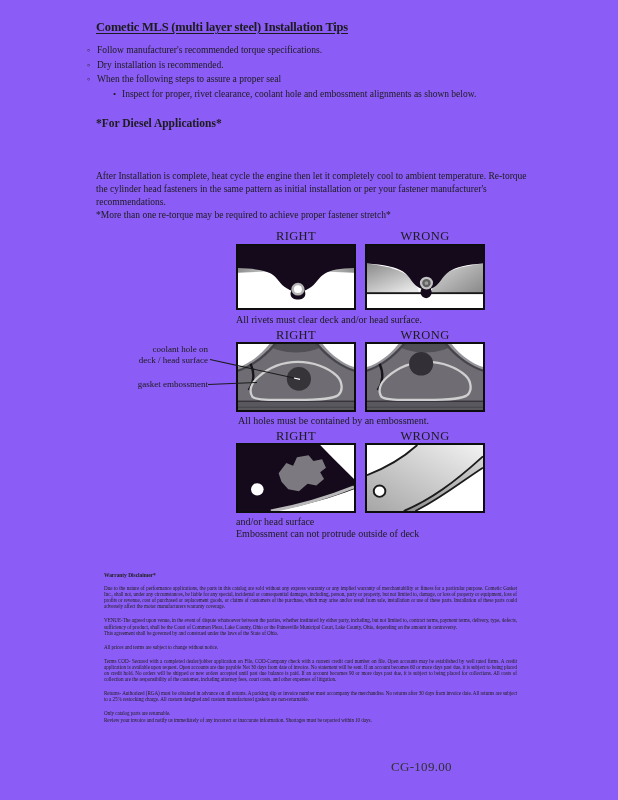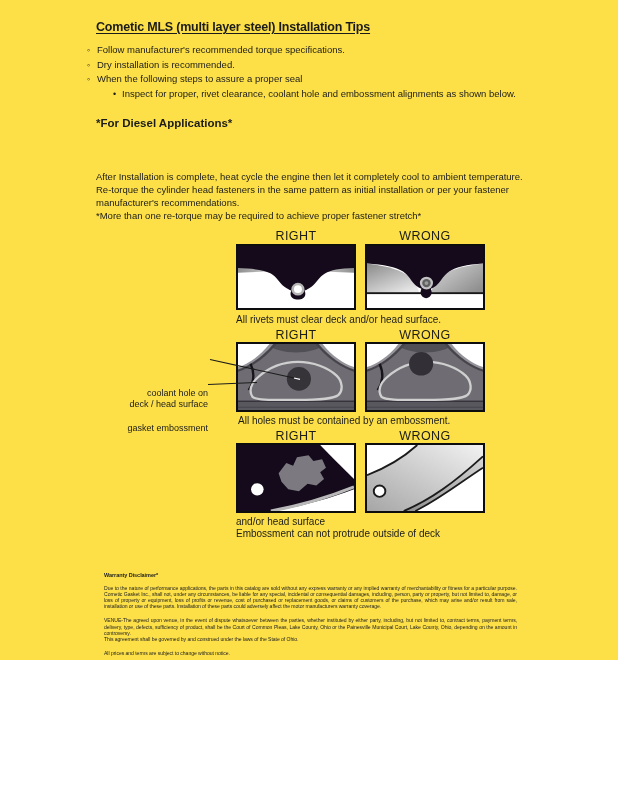--- a/index.html
+++ b/index.html
@@ -1,38 +1,38 @@
 <!DOCTYPE html>
 <html><head>
 <meta charset="utf-8">
 <style>
   html,body{margin:0;padding:0;background:#ffffff;}
-  .page{position:relative;width:618px;height:660px;background:#fde047;
-        font-family:Liberation Sans, sans-serif;color:#1b1b1b;overflow:hidden;}
+  .page{position:relative;width:618px;height:800px;background:#8b5cf6;
+        font-family:Liberation Serif, serif;color:#1b1b1b;overflow:hidden;}
   .abs{position:absolute;}
 
   .title{left:96px;top:20px;font-size:12.5px;font-weight:bold;letter-spacing:-0.2px;
          text-decoration:underline;text-underline-offset:2px;}
 
   .bullets{left:87px;top:43px;width:445px;font-size:9.5px;line-height:14.5px;}
   .b-row{white-space:nowrap;}
   .b-mark{display:inline-block;width:10px;font-size:9px;}
   .sub{padding-left:26px;}
   .sub .b-mark{width:9px;}
 
   .diesel-h{left:96px;top:117px;font-size:11.5px;font-weight:bold;}
   .para{left:96px;width:436px;font-size:9.5px;line-height:13px;}
   #p1{top:136px;} #p2{top:170px;} #note{top:209px;}
 
   .dg-h{width:120px;text-align:center;font-size:12.5px;letter-spacing:.4px;font-weight:500;}
   .dbox{border:2px solid #0d0d0d;line-height:0;background:#fff;}
   .dbox svg{display:block;}
   .cap{font-size:10px;line-height:12px;}
 
-  .lbl{font-size:9px;line-height:10.5px;text-align:right;margin-top:44px;}
+  .lbl{font-size:9px;line-height:10.5px;text-align:right;}
   #lbl-coolant{left:96px;top:344px;width:112px;}
   #lbl-emboss{left:93px;top:379px;width:115px;}
   #lines-overlay{left:110px;top:340px;pointer-events:none;}
 
   .legal{left:104px;top:572px;width:413px;font-size:5.1px;line-height:6.1px;
          text-align:justify;letter-spacing:-0.05px;color:#222;}
   .legal .h{font-size:5.5px;font-weight:bold;margin:0 0 7px 0;text-align:left;}
   .legal p{margin:0;}
   .legal p.gap{margin-top:8px;}
 

